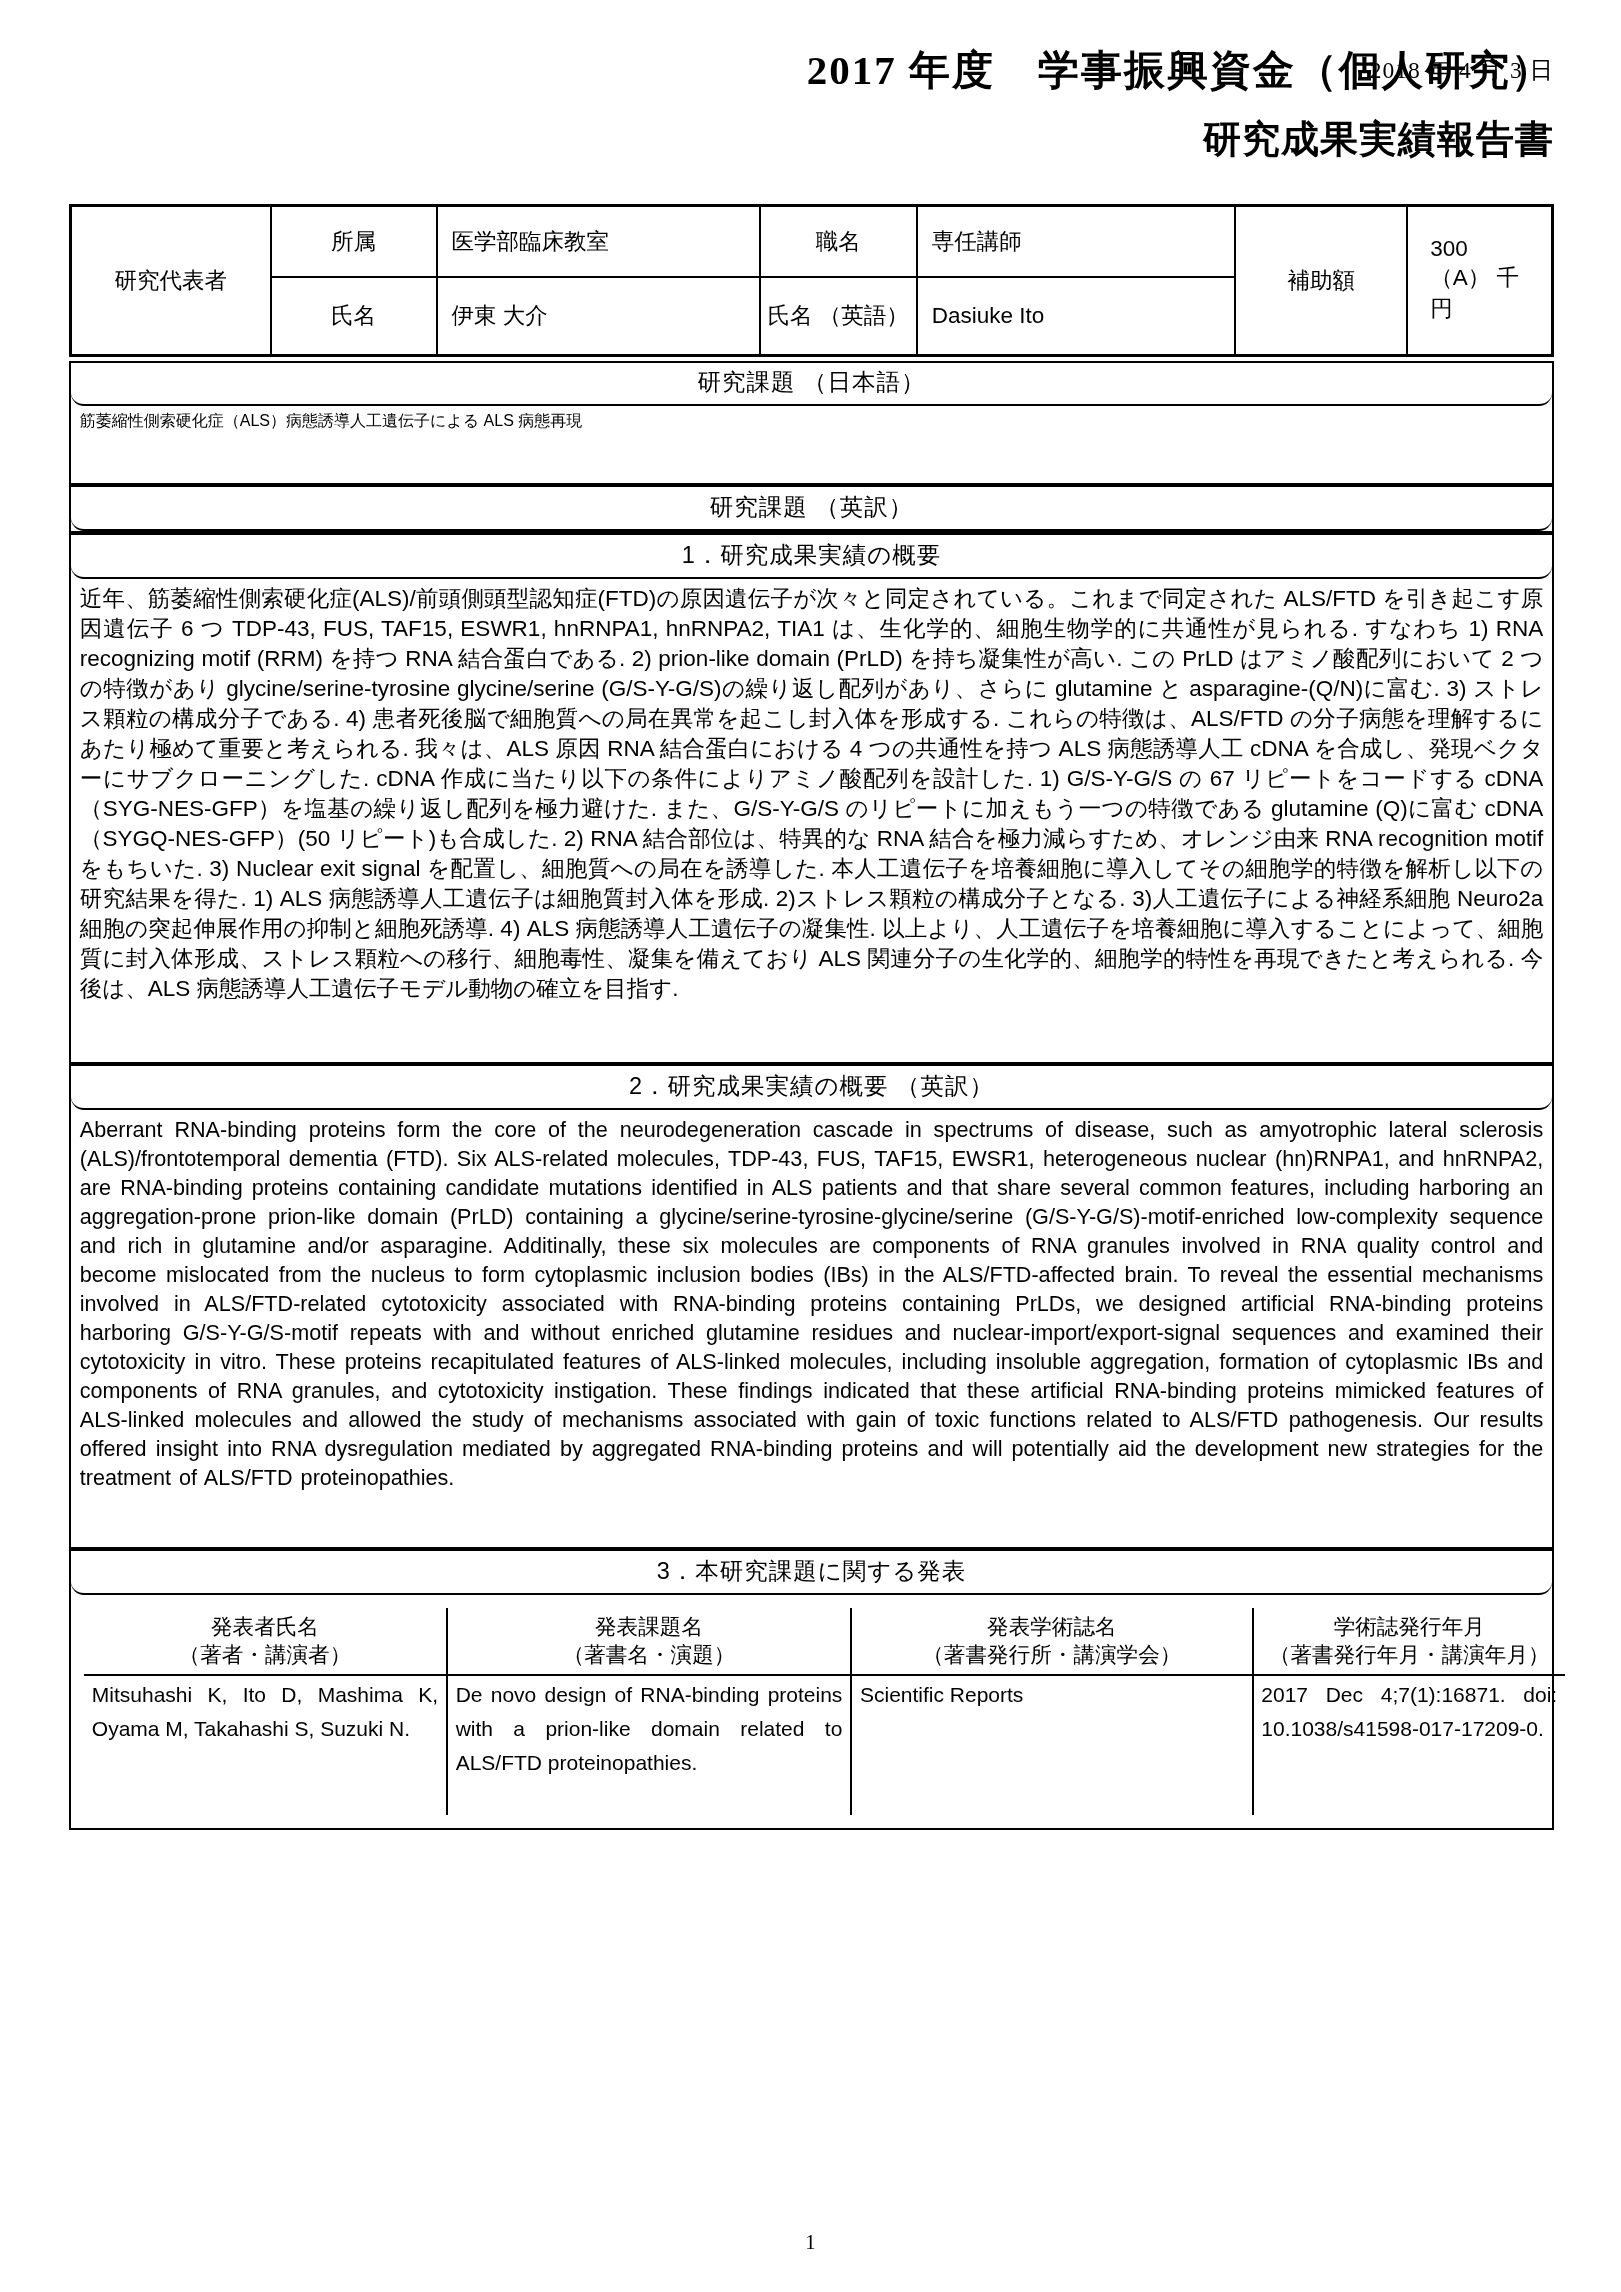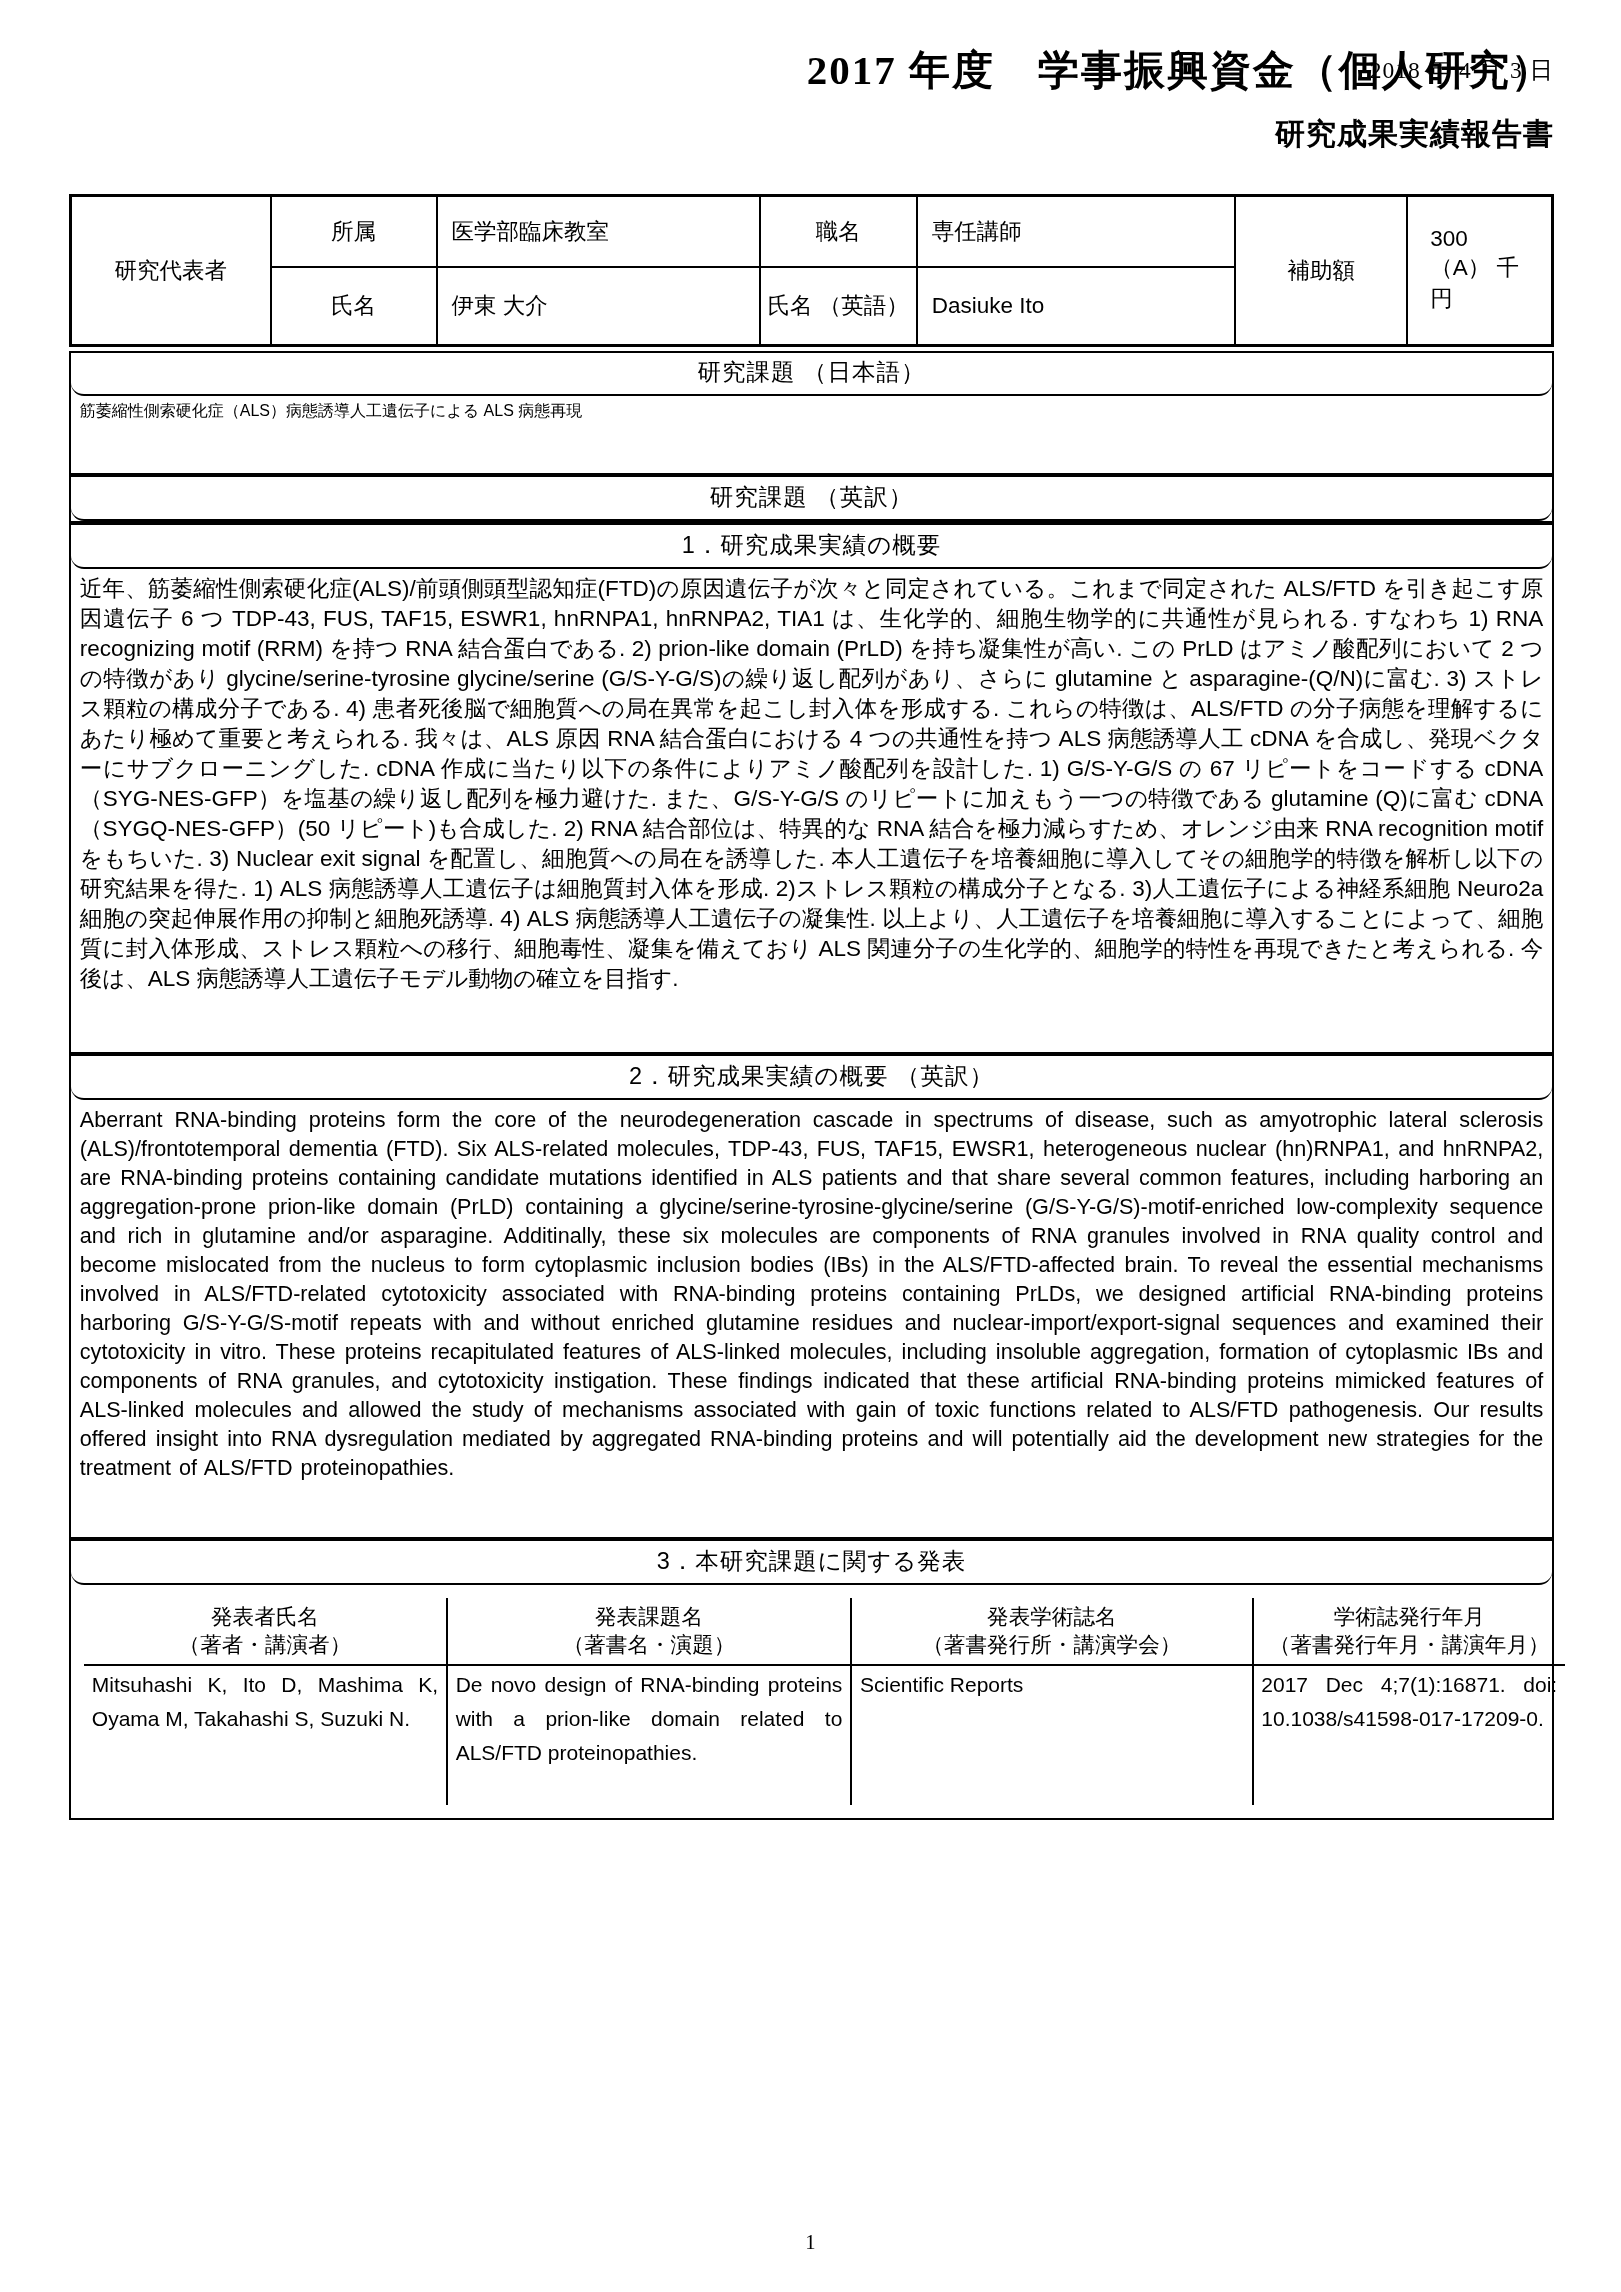--- a/index.html
+++ b/index.html
@@ -14,21 +14,21 @@
     font-family:"Liberation Serif","DejaVu Serif",serif;
     font-size:23.5px;letter-spacing:1px;
   }
   .doc-title{margin:43px 0 0 37px;display:flex;align-items:flex-end;gap:15.7px;flex-direction:column;}
   .title-main{
     font-family:"Liberation Serif","DejaVu Serif",serif;
     font-size:41px;font-weight:600;letter-spacing:2px;white-space:nowrap;
   }
   .title-sub{
     font-family:Liberation Mono, monospace;
-    font-size:30px;font-weight:600;letter-spacing:1px;white-space:nowrap;
+    font-size:38px;font-weight:600;letter-spacing:1px;white-space:nowrap;
   }
   table{border-collapse:collapse;width:100%;table-layout:fixed;}
   .head-table{border:3.9px solid #000;margin-top:39px;}
   .head-table td{border:2px solid #000;font-size:22.5px;padding:0 14px;overflow:hidden;}
   .head-table tr.r1 td{height:69px;}
   .head-table tr.r2 td{height:76px;}
   .c{text-align:center;padding:0 2px !important;}
   .sections{margin-top:3.9px;}
   .section{border:2.9px solid #000;background:#fff;}
   .section-heading{

